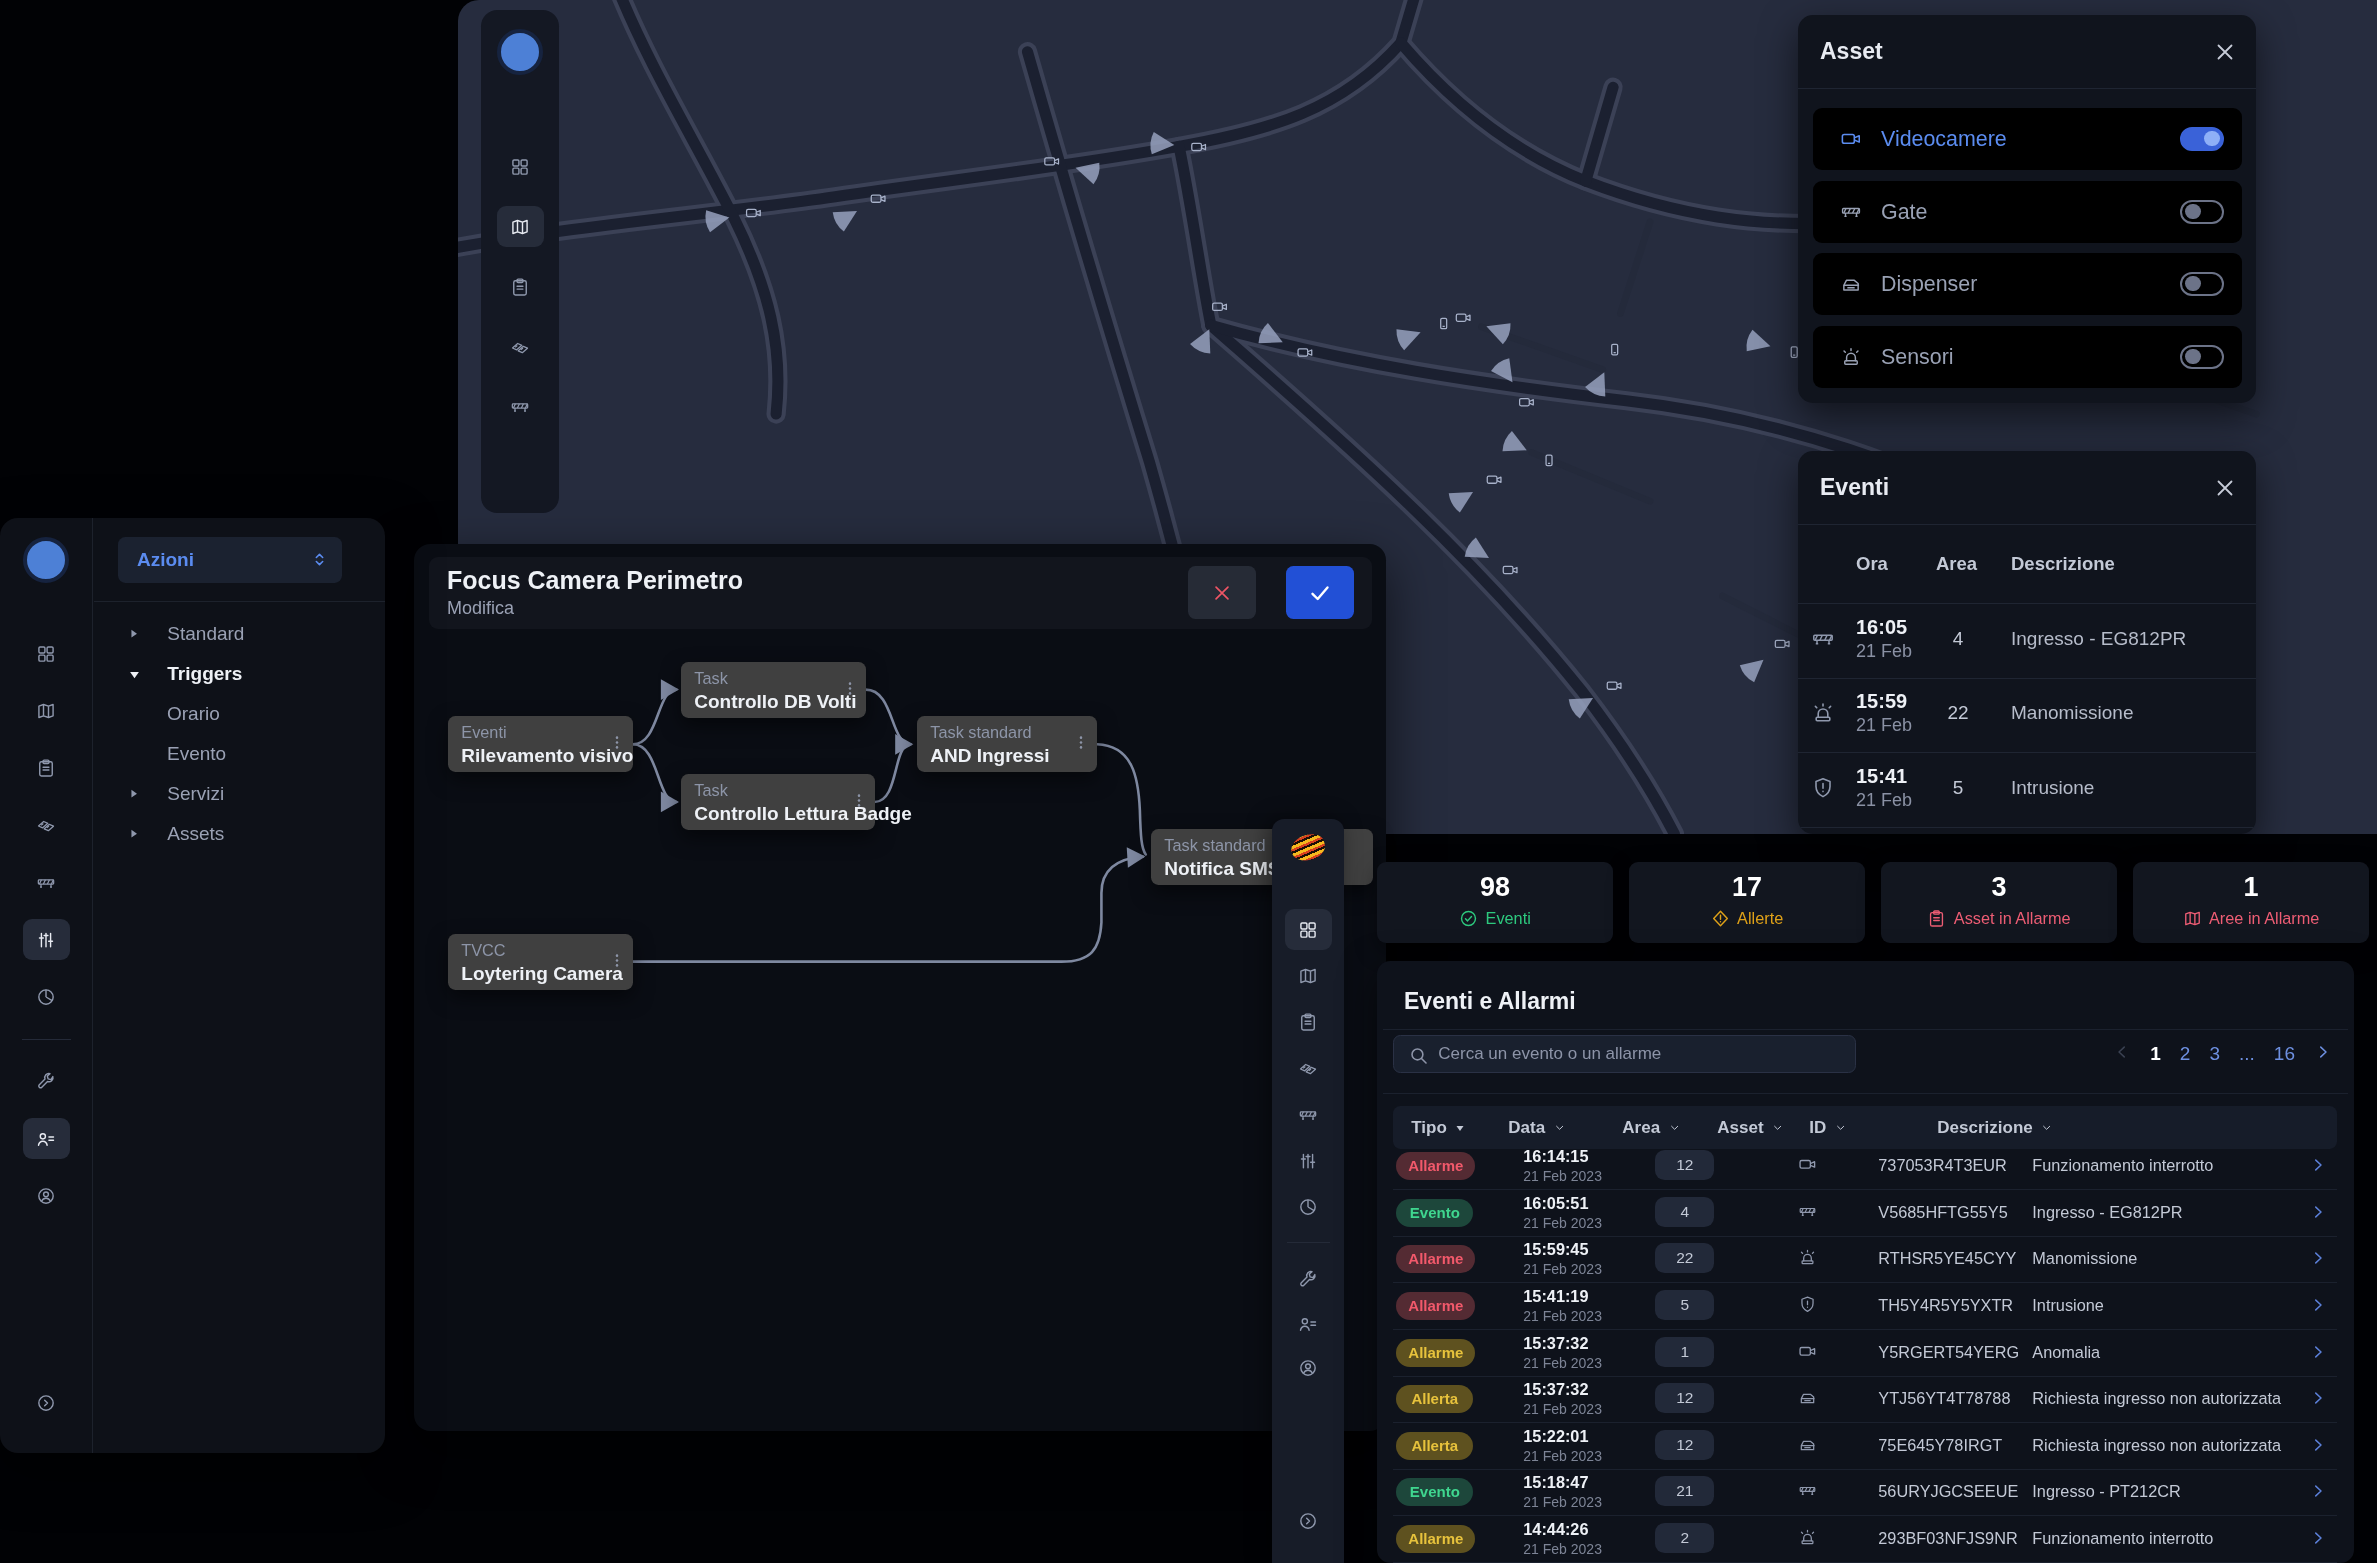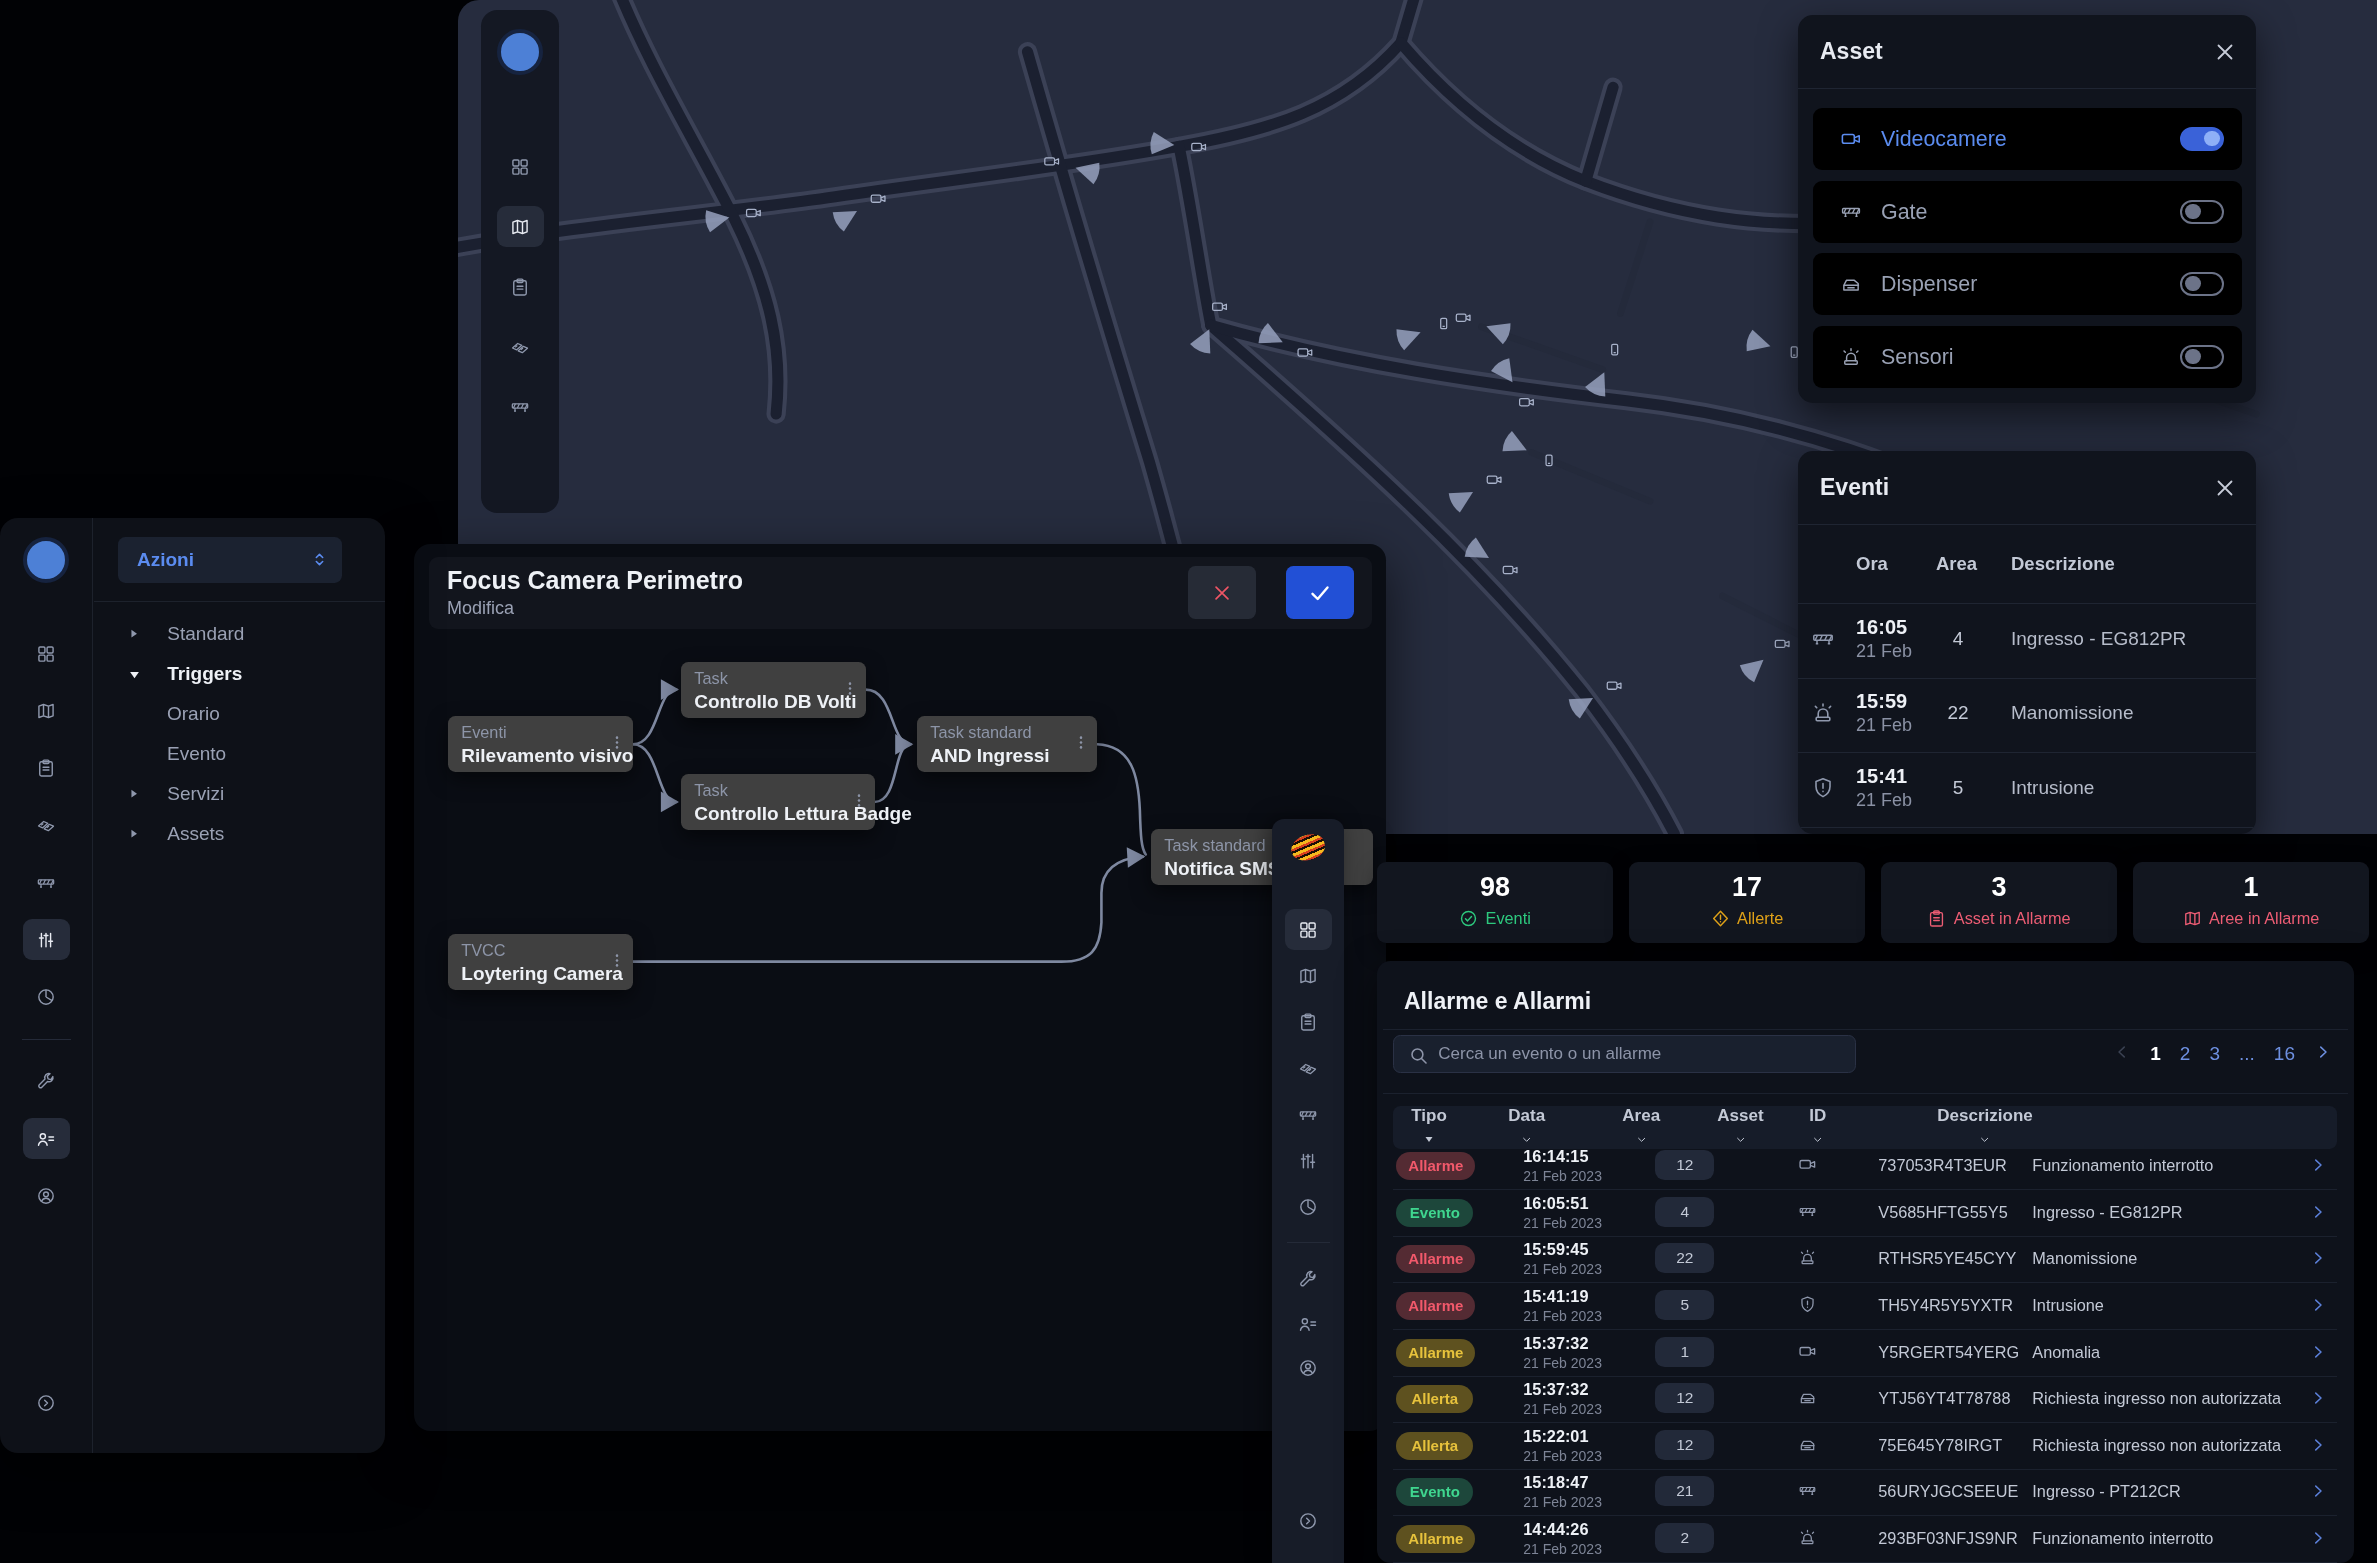--- a/index.html
+++ b/index.html
@@ -116,21 +116,21 @@
   .search input{width:100%;height:100%;background:transparent;border:0;outline:0;color:#c6ccda;
                 font-size:17px;padding:0 15px 0 44px;box-sizing:border-box;font-family:inherit;}
   .search input::placeholder{color:#8d94a8;}
   .pager{position:absolute;right:22px;top:74px;height:38px;display:flex;align-items:center;gap:19px;font-size:19px;}
   .pg{color:#6d8fe0;cursor:pointer;}
   .pg.active{color:#fff;font-weight:bold;}
   .pg.prev{color:#3a4152;}
   .ec-div2{position:absolute;left:6px;right:6px;top:132px;border-top:0.7px solid #1b212e;}
   .thead{position:absolute;left:16.3px;top:145px;width:944px;height:43px;background:#161c29;border-radius:7.4px;}
   .th{position:absolute;top:0;height:43px;display:flex;align-items:center;gap:7.4px;font-size:17px;
-      font-weight:bold;color:#c3c9d6;cursor:pointer;flex-direction:column;}
+      font-weight:bold;color:#c3c9d6;cursor:pointer;}
   .trow{position:absolute;left:16.3px;width:944px;height:47px;border-bottom:0.7px solid #1b212e;cursor:pointer;}
   .badge{position:absolute;left:3px;top:9.6px;min-width:77px;height:28px;border-radius:14px;display:flex;
          align-items:center;justify-content:center;font-size:15px;font-weight:bold;box-sizing:border-box;padding:0 12px;}
   .badge.red{background:#542b33;color:#f2596b;}
   .badge.green{background:#1d473b;color:#3fd68f;}
   .badge.yellow{background:#5e511f;color:#e7c23c;}
   .trow .tm{position:absolute;left:130px;top:5px;font-size:16.3px;font-weight:bold;color:#eef1f6;}
   .trow .dt{position:absolute;left:130px;top:26px;font-size:14px;color:#7d8496;}
   .trow .pill{position:absolute;left:262px;top:8.1px;width:59px;height:30px;background:#222939;border-radius:9.6px;
               display:flex;align-items:center;justify-content:center;font-size:15.5px;color:#c3c9d6;}
@@ -846,21 +846,21 @@
       <div class="stat-lab red">
         <svg width="19" height="19" viewBox="0 0 26 26">
           <use href="#i-map"></use>
         </svg>
         <span>Aree in Allarme</span>
       </div>
     </div>
   </div>
 
 <div id="events-card">
-  <div class="ec-title">Allarme e Allarmi</div>
+  <div class="ec-title">Eventi e Allarmi</div>
   <div class="ec-div1"></div>
   <div class="search">
     <svg width="21" height="21" viewBox="0 0 28 28">
         <use href="#i-search"></use>
       </svg>
     <input type="text" placeholder="Cerca un evento o un allarme" style="">
   </div>
   <div class="pager" id="pager">
       <div class="pg prev"><svg width="18" height="18" viewBox="0 0 24 24">
           <use href="#i-chevL"></use>

